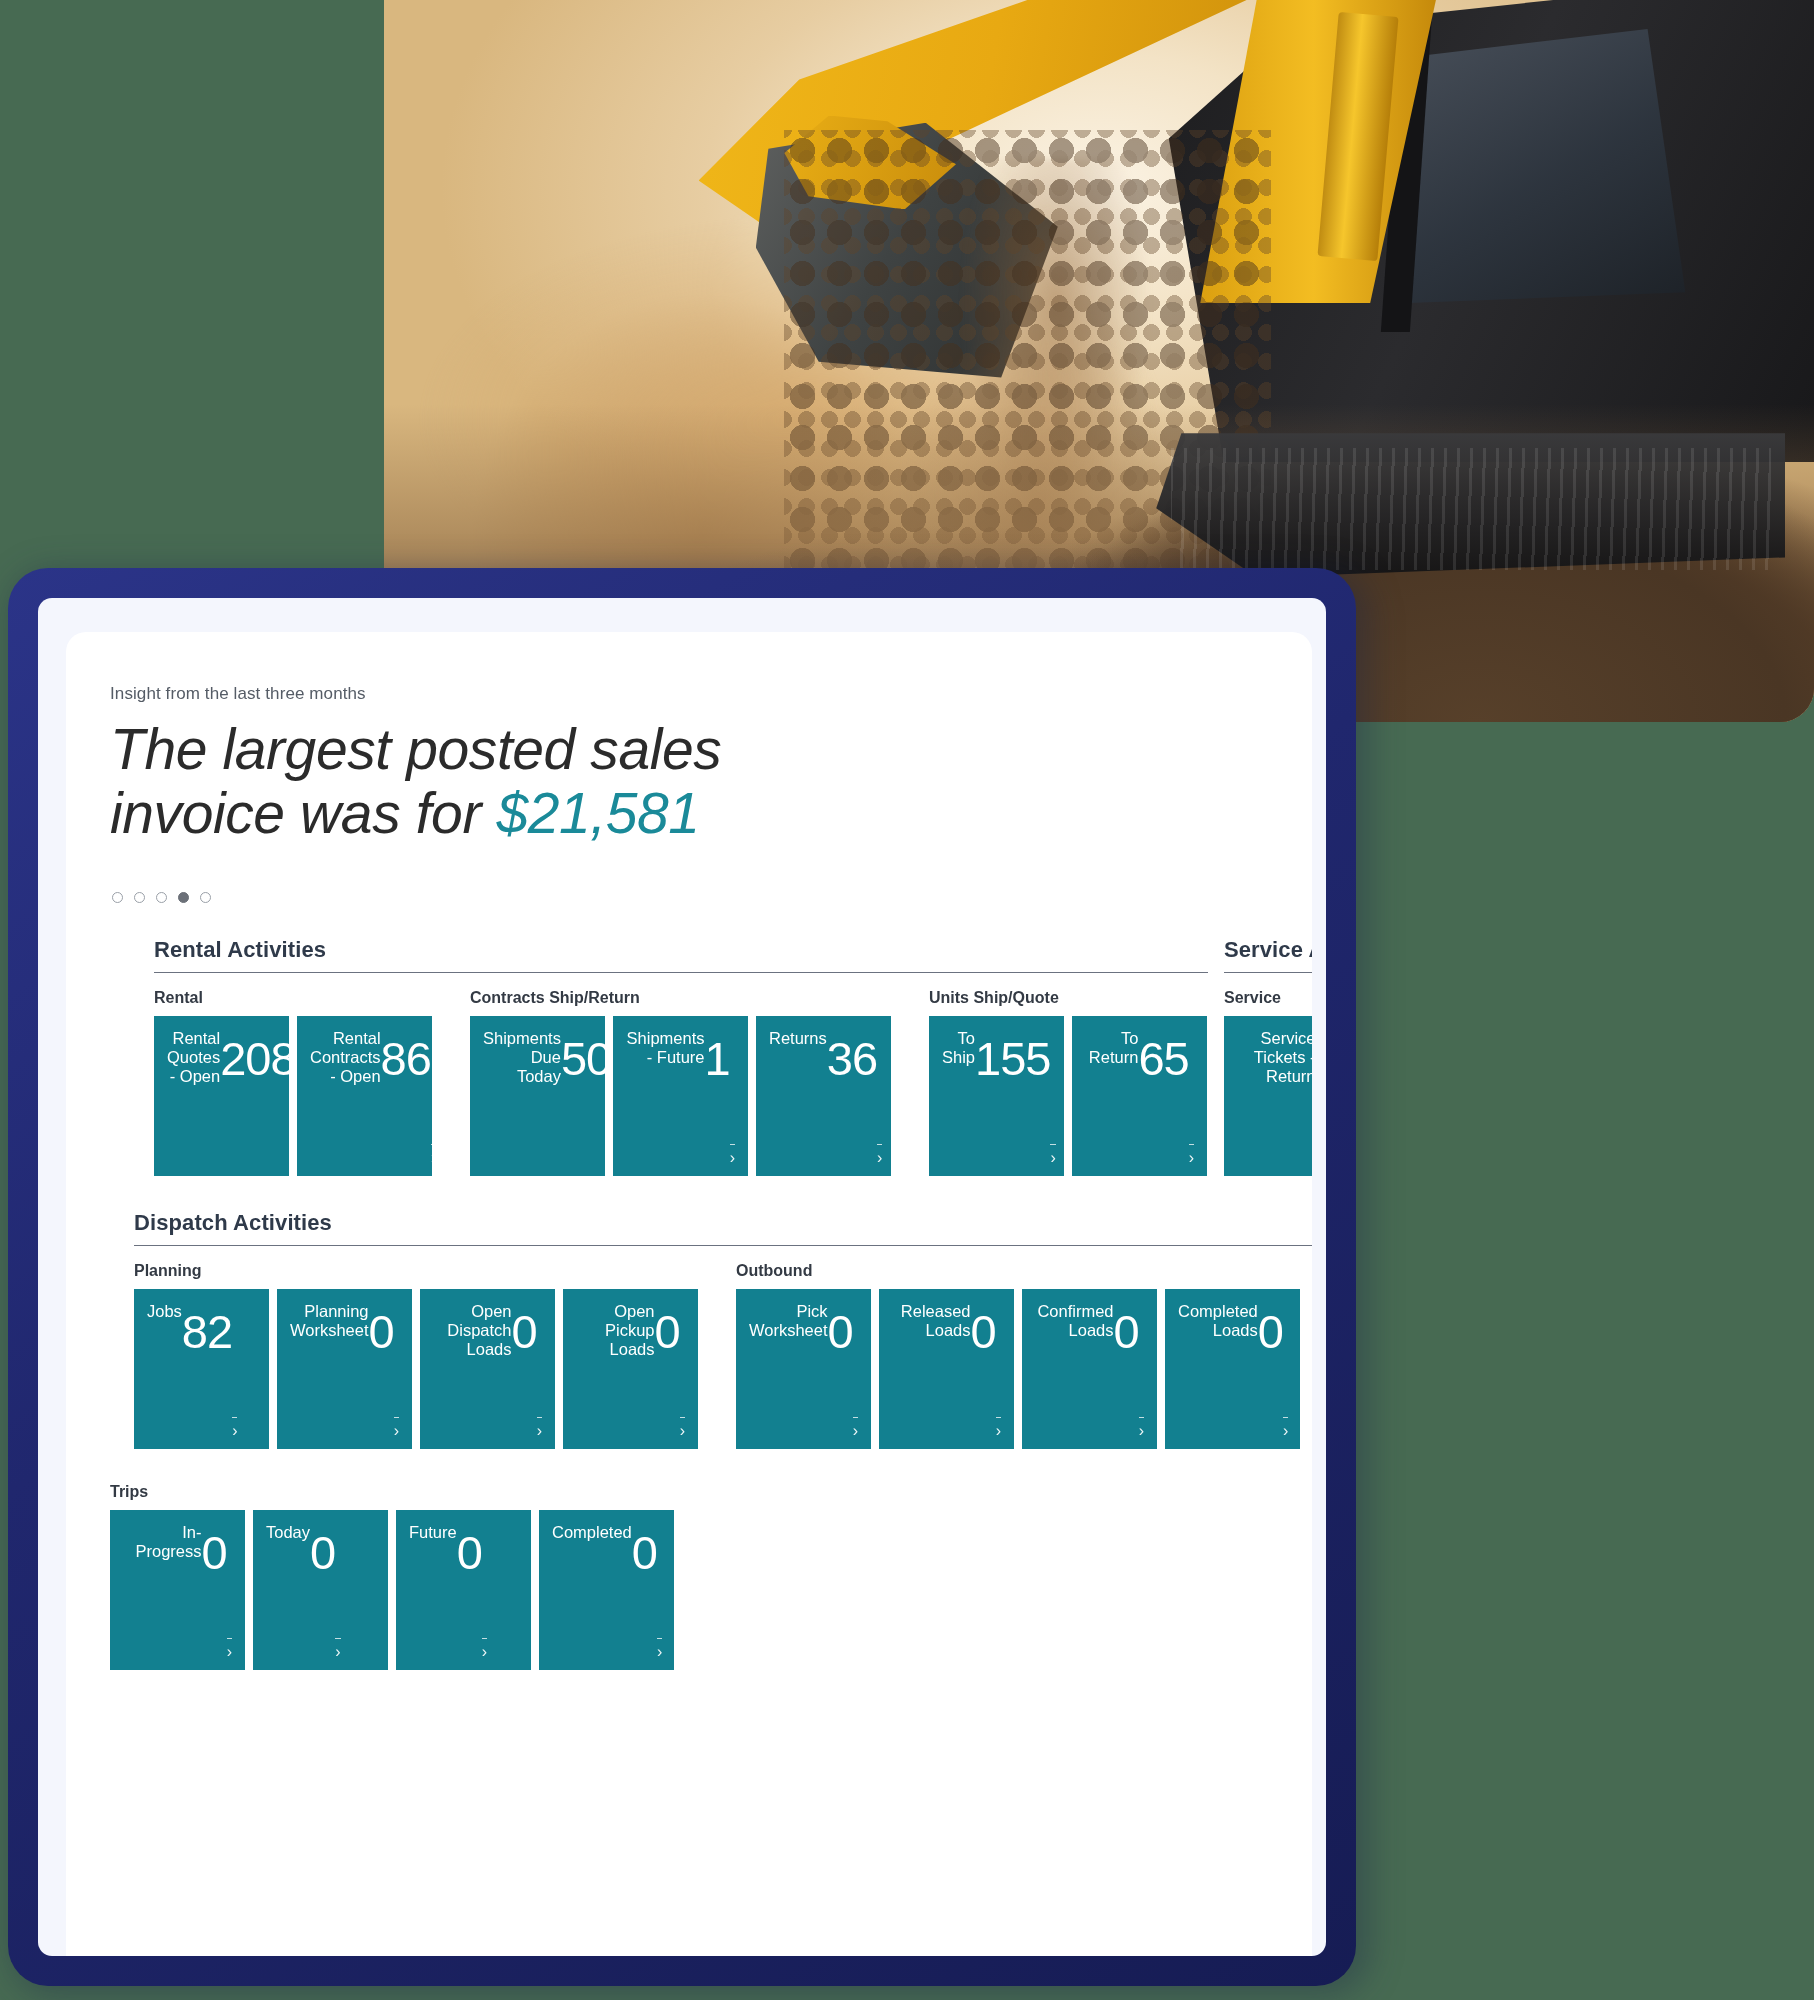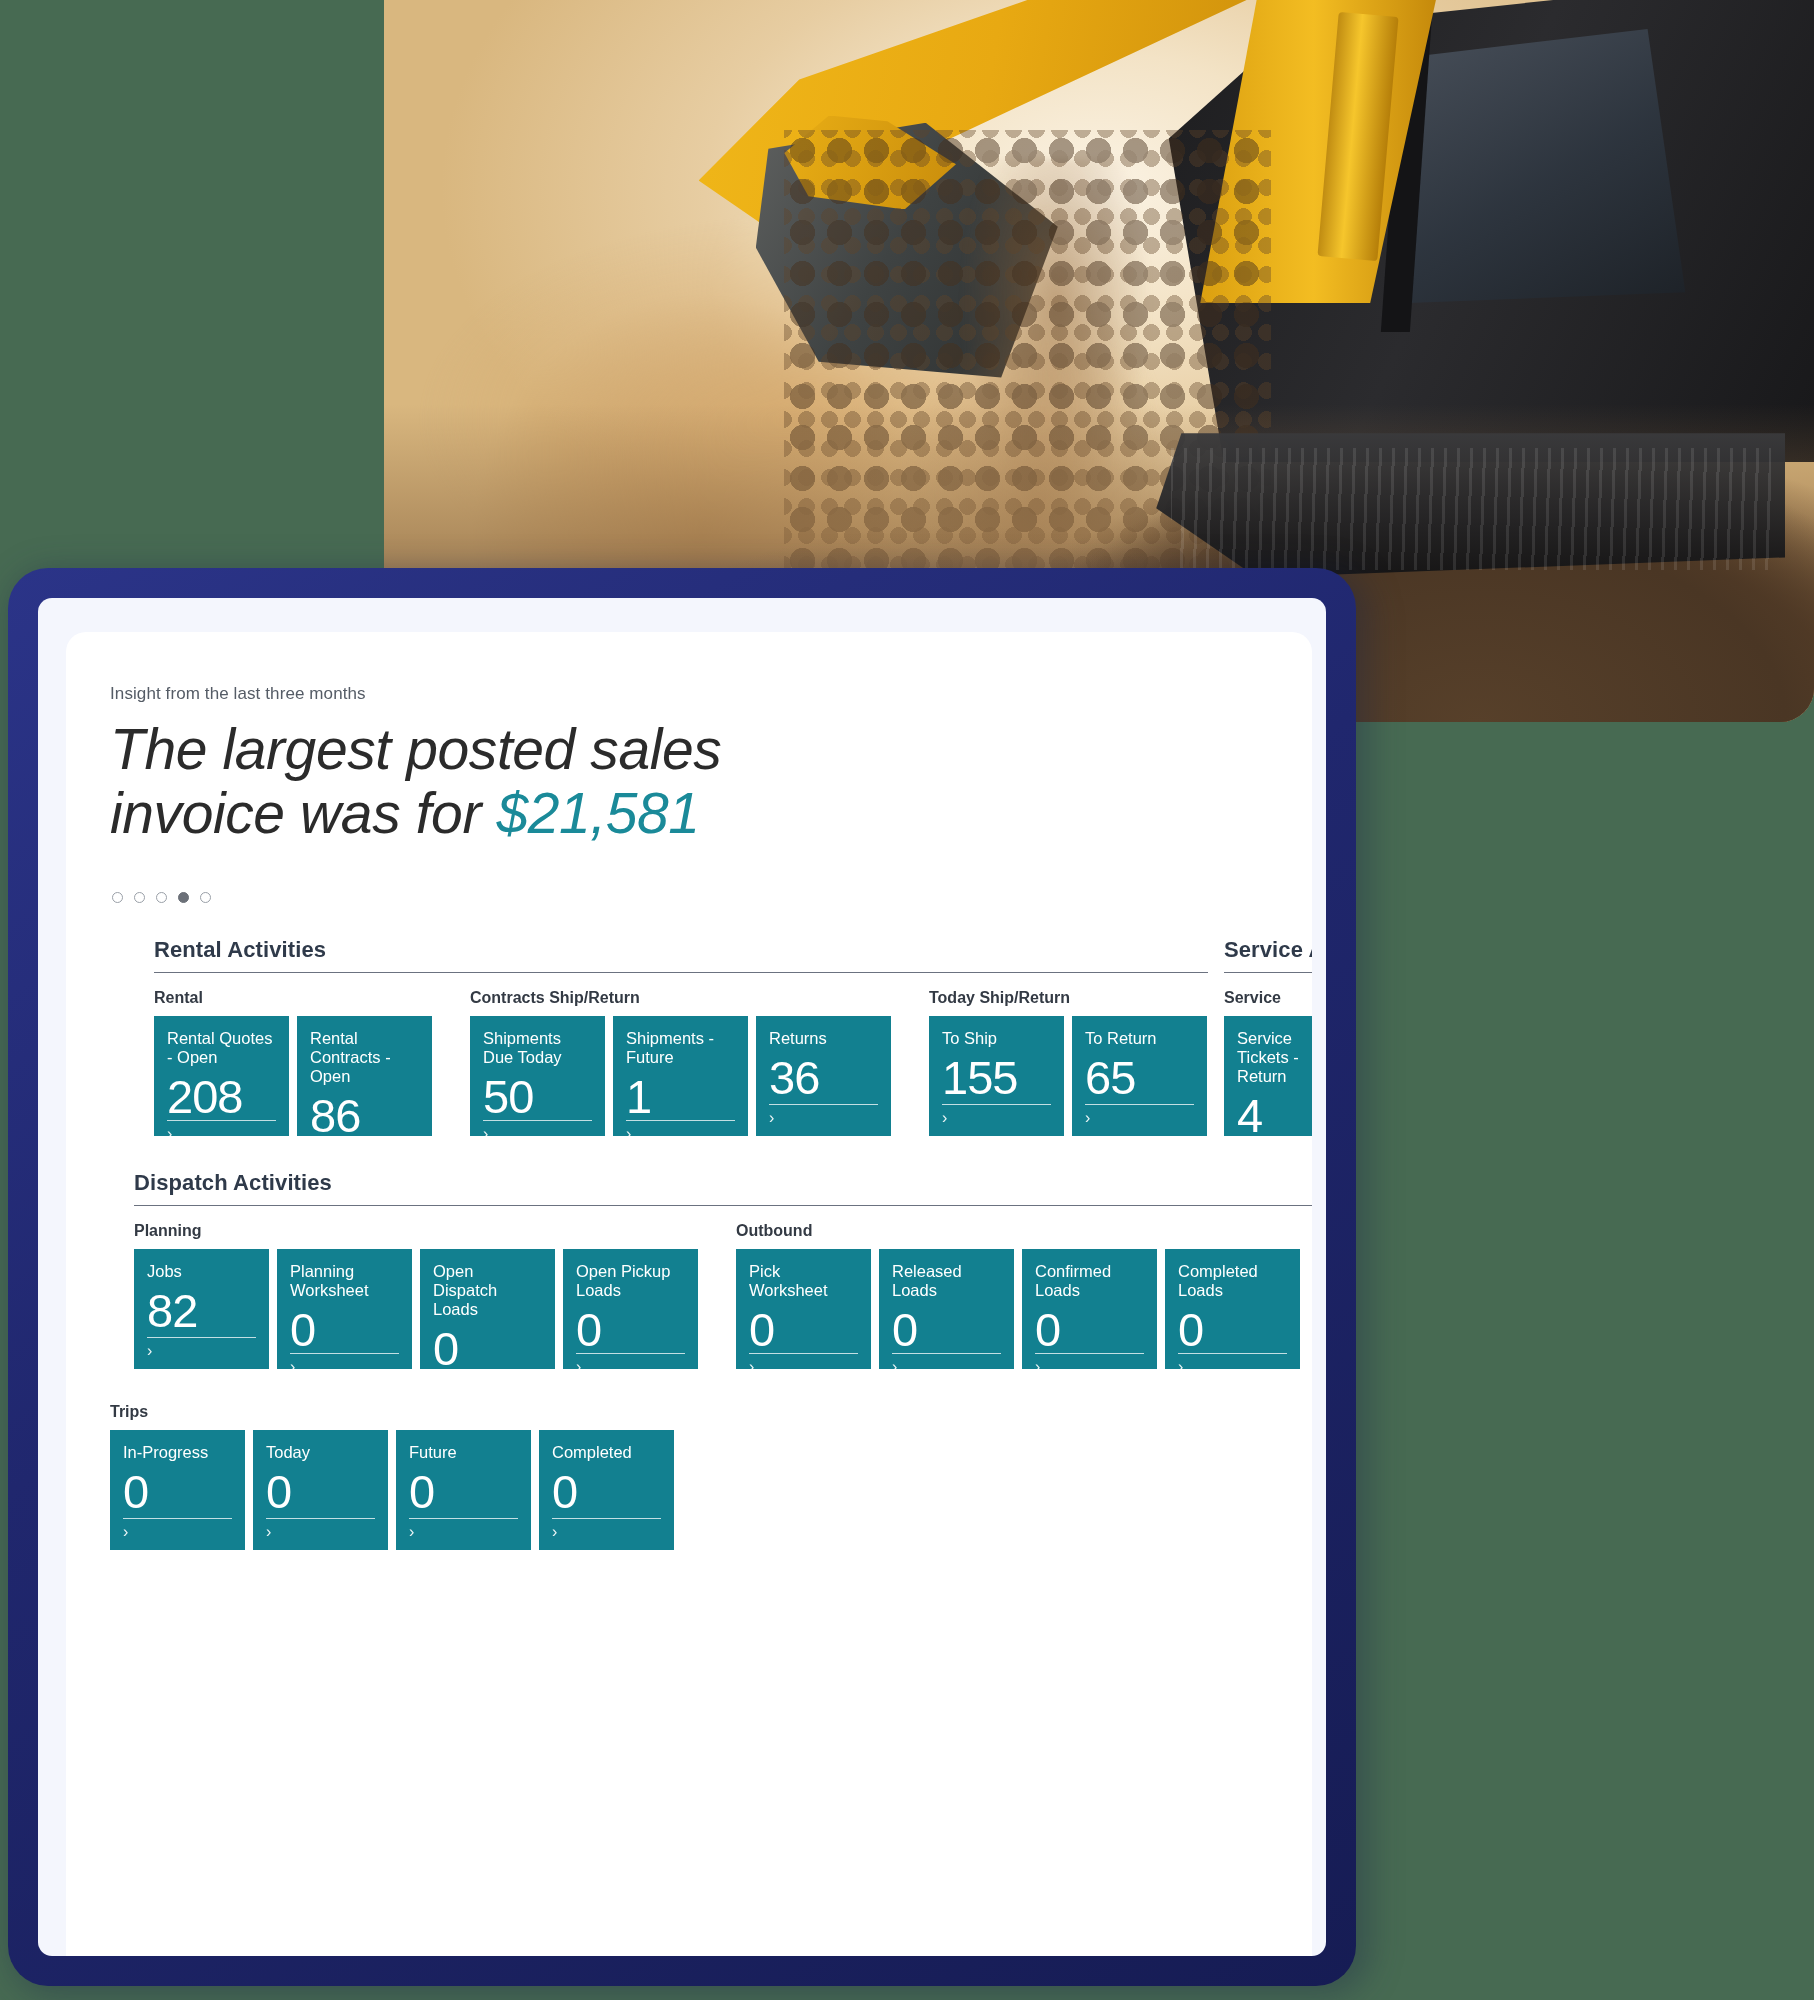--- a/index.html
+++ b/index.html
@@ -184,25 +184,26 @@
 
   .groups { display: flex; }
   .group { }
   .group-label {
     font-size: 16px; color: #333a44; font-weight: 600;
     margin: 16px 0 9px 0;
   }
   .tiles { display: flex; gap: 8px; }
   .tile {
     background: #128090;
-    width: 135px; height: 120px;
+    width: 135px; height: 160px;
     padding: 13px 13px 10px 13px;
-    display: flex; flex-direction: column;
+    display: flex; flex-direction: row;
     color: #fff;
     position: relative;
+    text-align: right;
   }
   .tile-label {
     font-size: 16.5px; line-height: 1.16; font-weight: 400;
   }
   .tile-value {
     font-size: 47px; font-weight: 300; line-height: 1;
     margin-top: 6px; letter-spacing: -1px;
   }
   .tile-foot {
     margin-top: auto;
@@ -315,21 +316,21 @@
                         <div class="tile-value">36</div>
                         <div class="tile-foot">
                           <div class="tile-rule"></div>
                           <div class="tile-chev">›</div>
                         </div>
                       </div>
                     </div>
                   </div>
                   <div class="gap-lg"></div>
                   <div class="group">
-                    <div class="group-label">Today Ship/Return</div>
+                    <div class="group-label">Units Ship/Quote</div>
                     <div class="tiles">
                       <div class="tile">
                         <div class="tile-label">To Ship</div>
                         <div class="tile-value">155</div>
                         <div class="tile-foot">
                           <div class="tile-rule"></div>
                           <div class="tile-chev">›</div>
                         </div>
                       </div>
                       <div class="tile">

